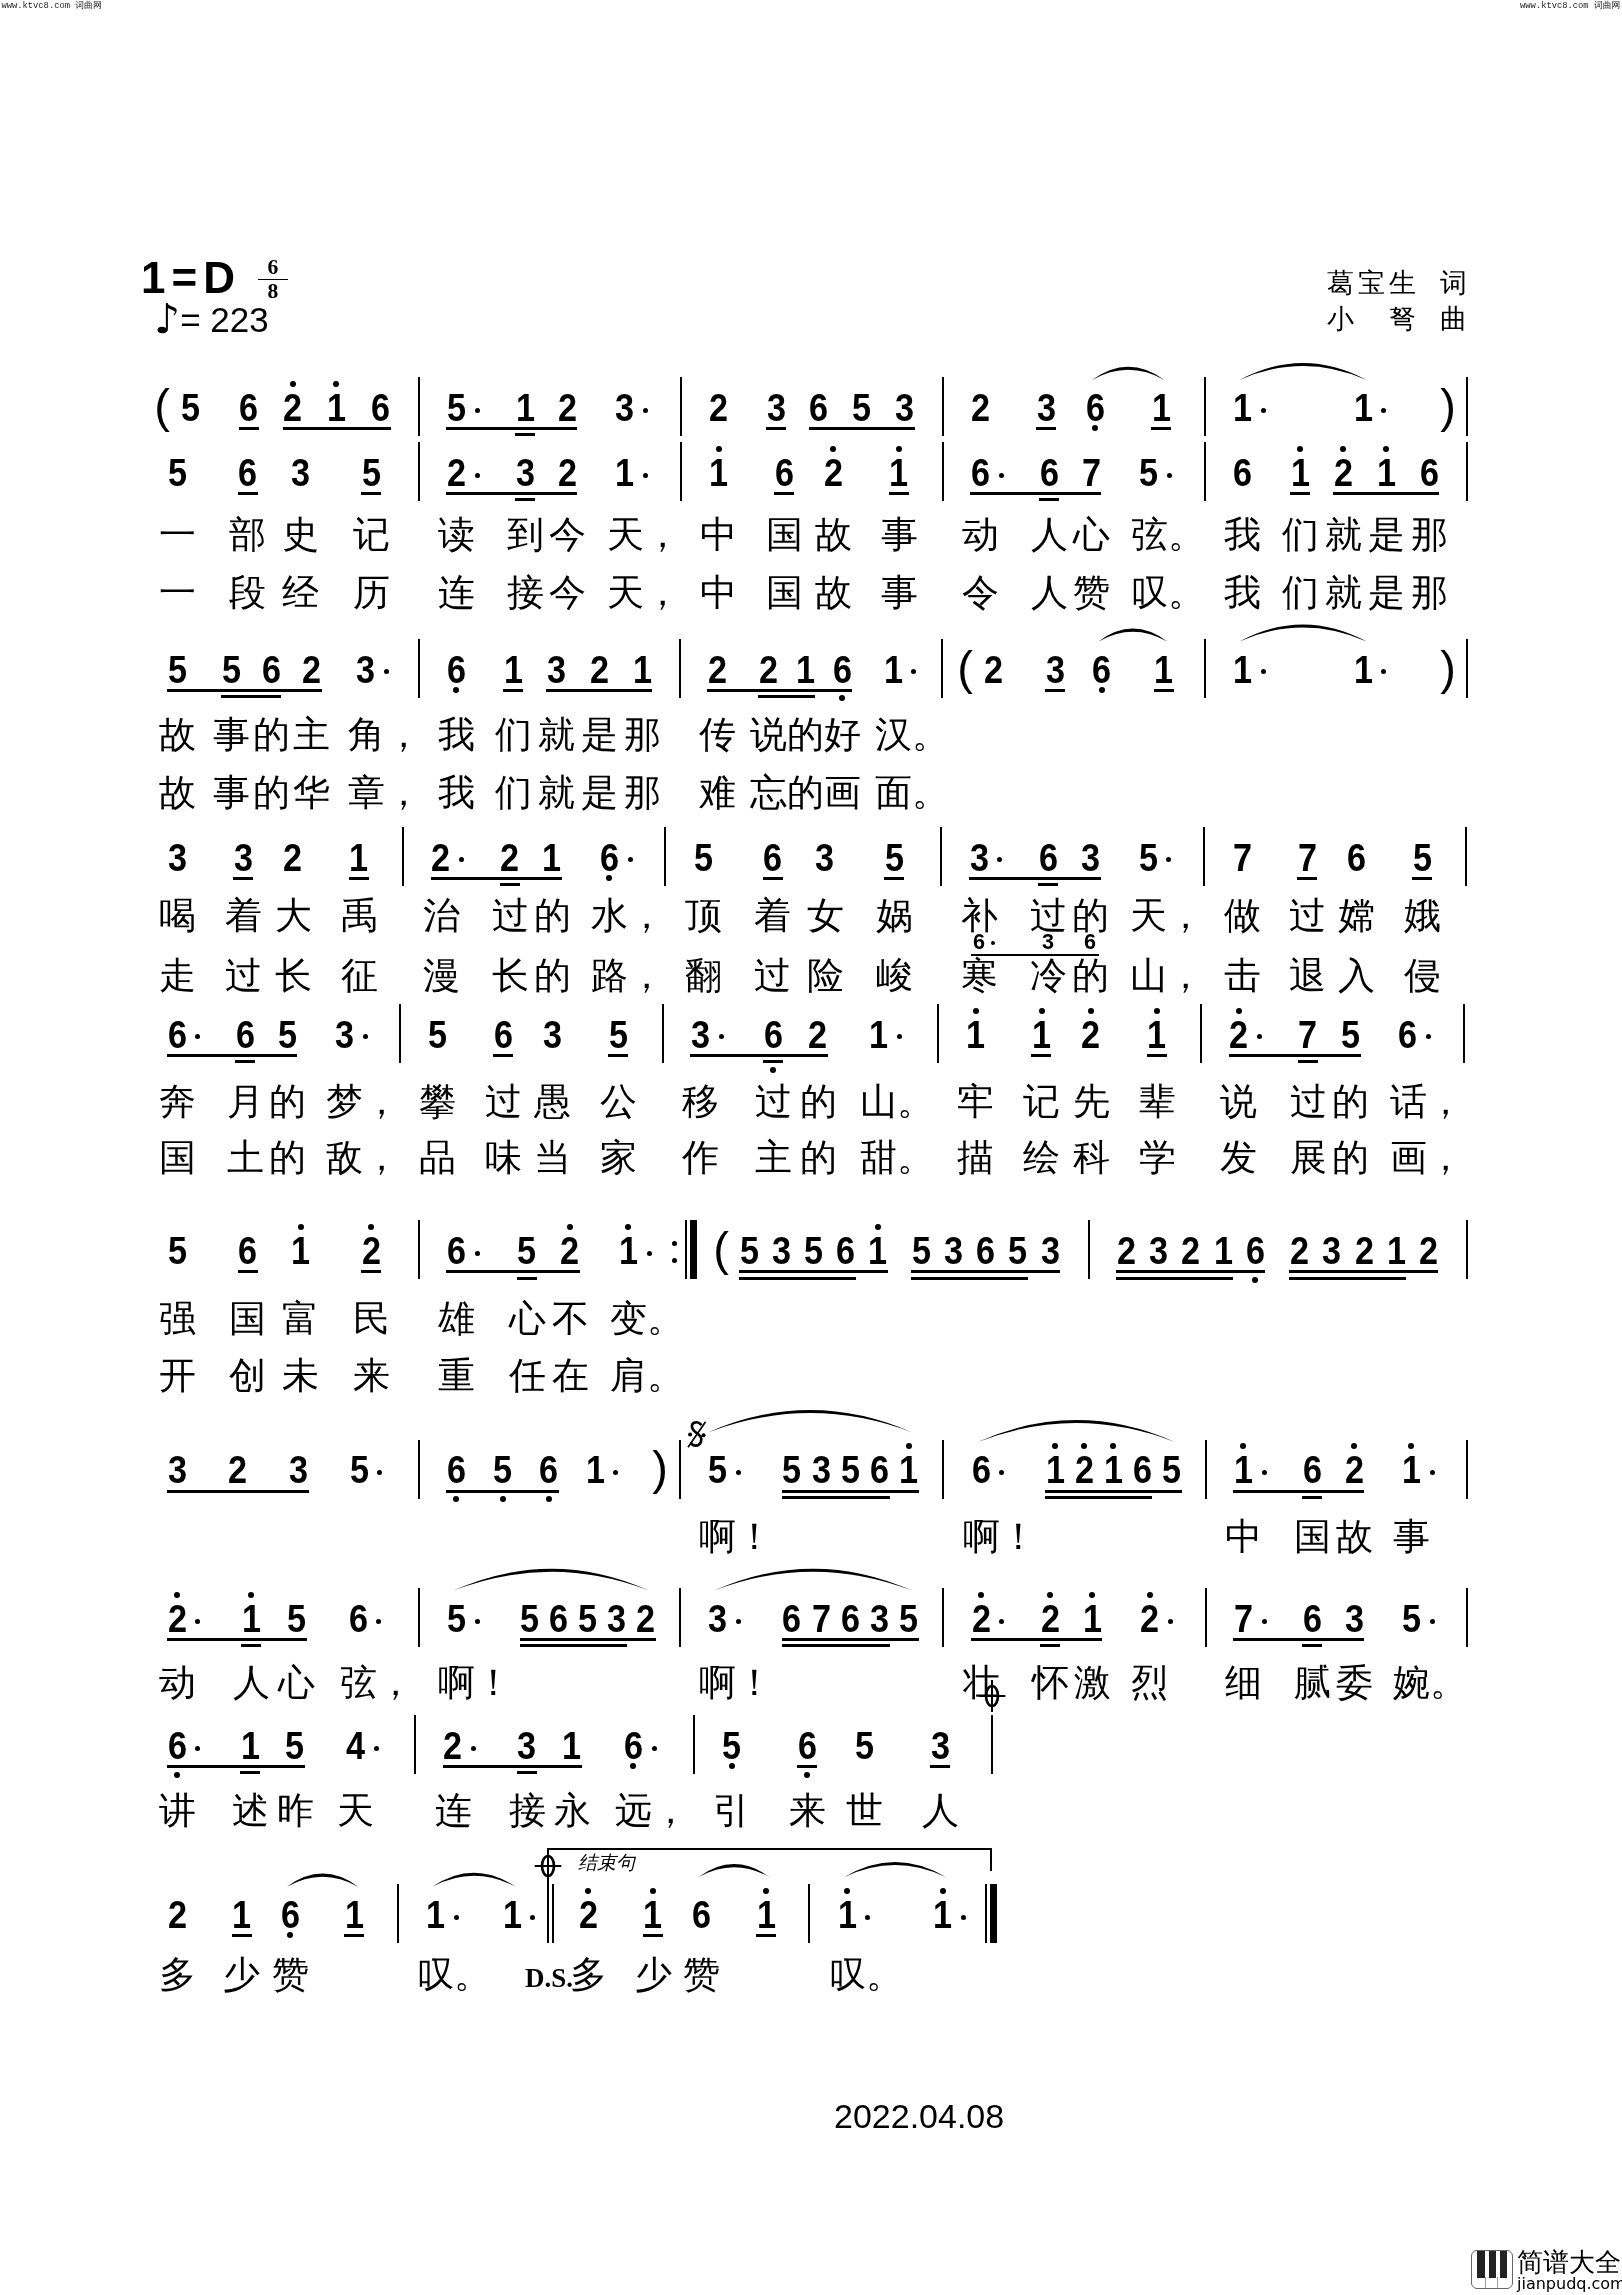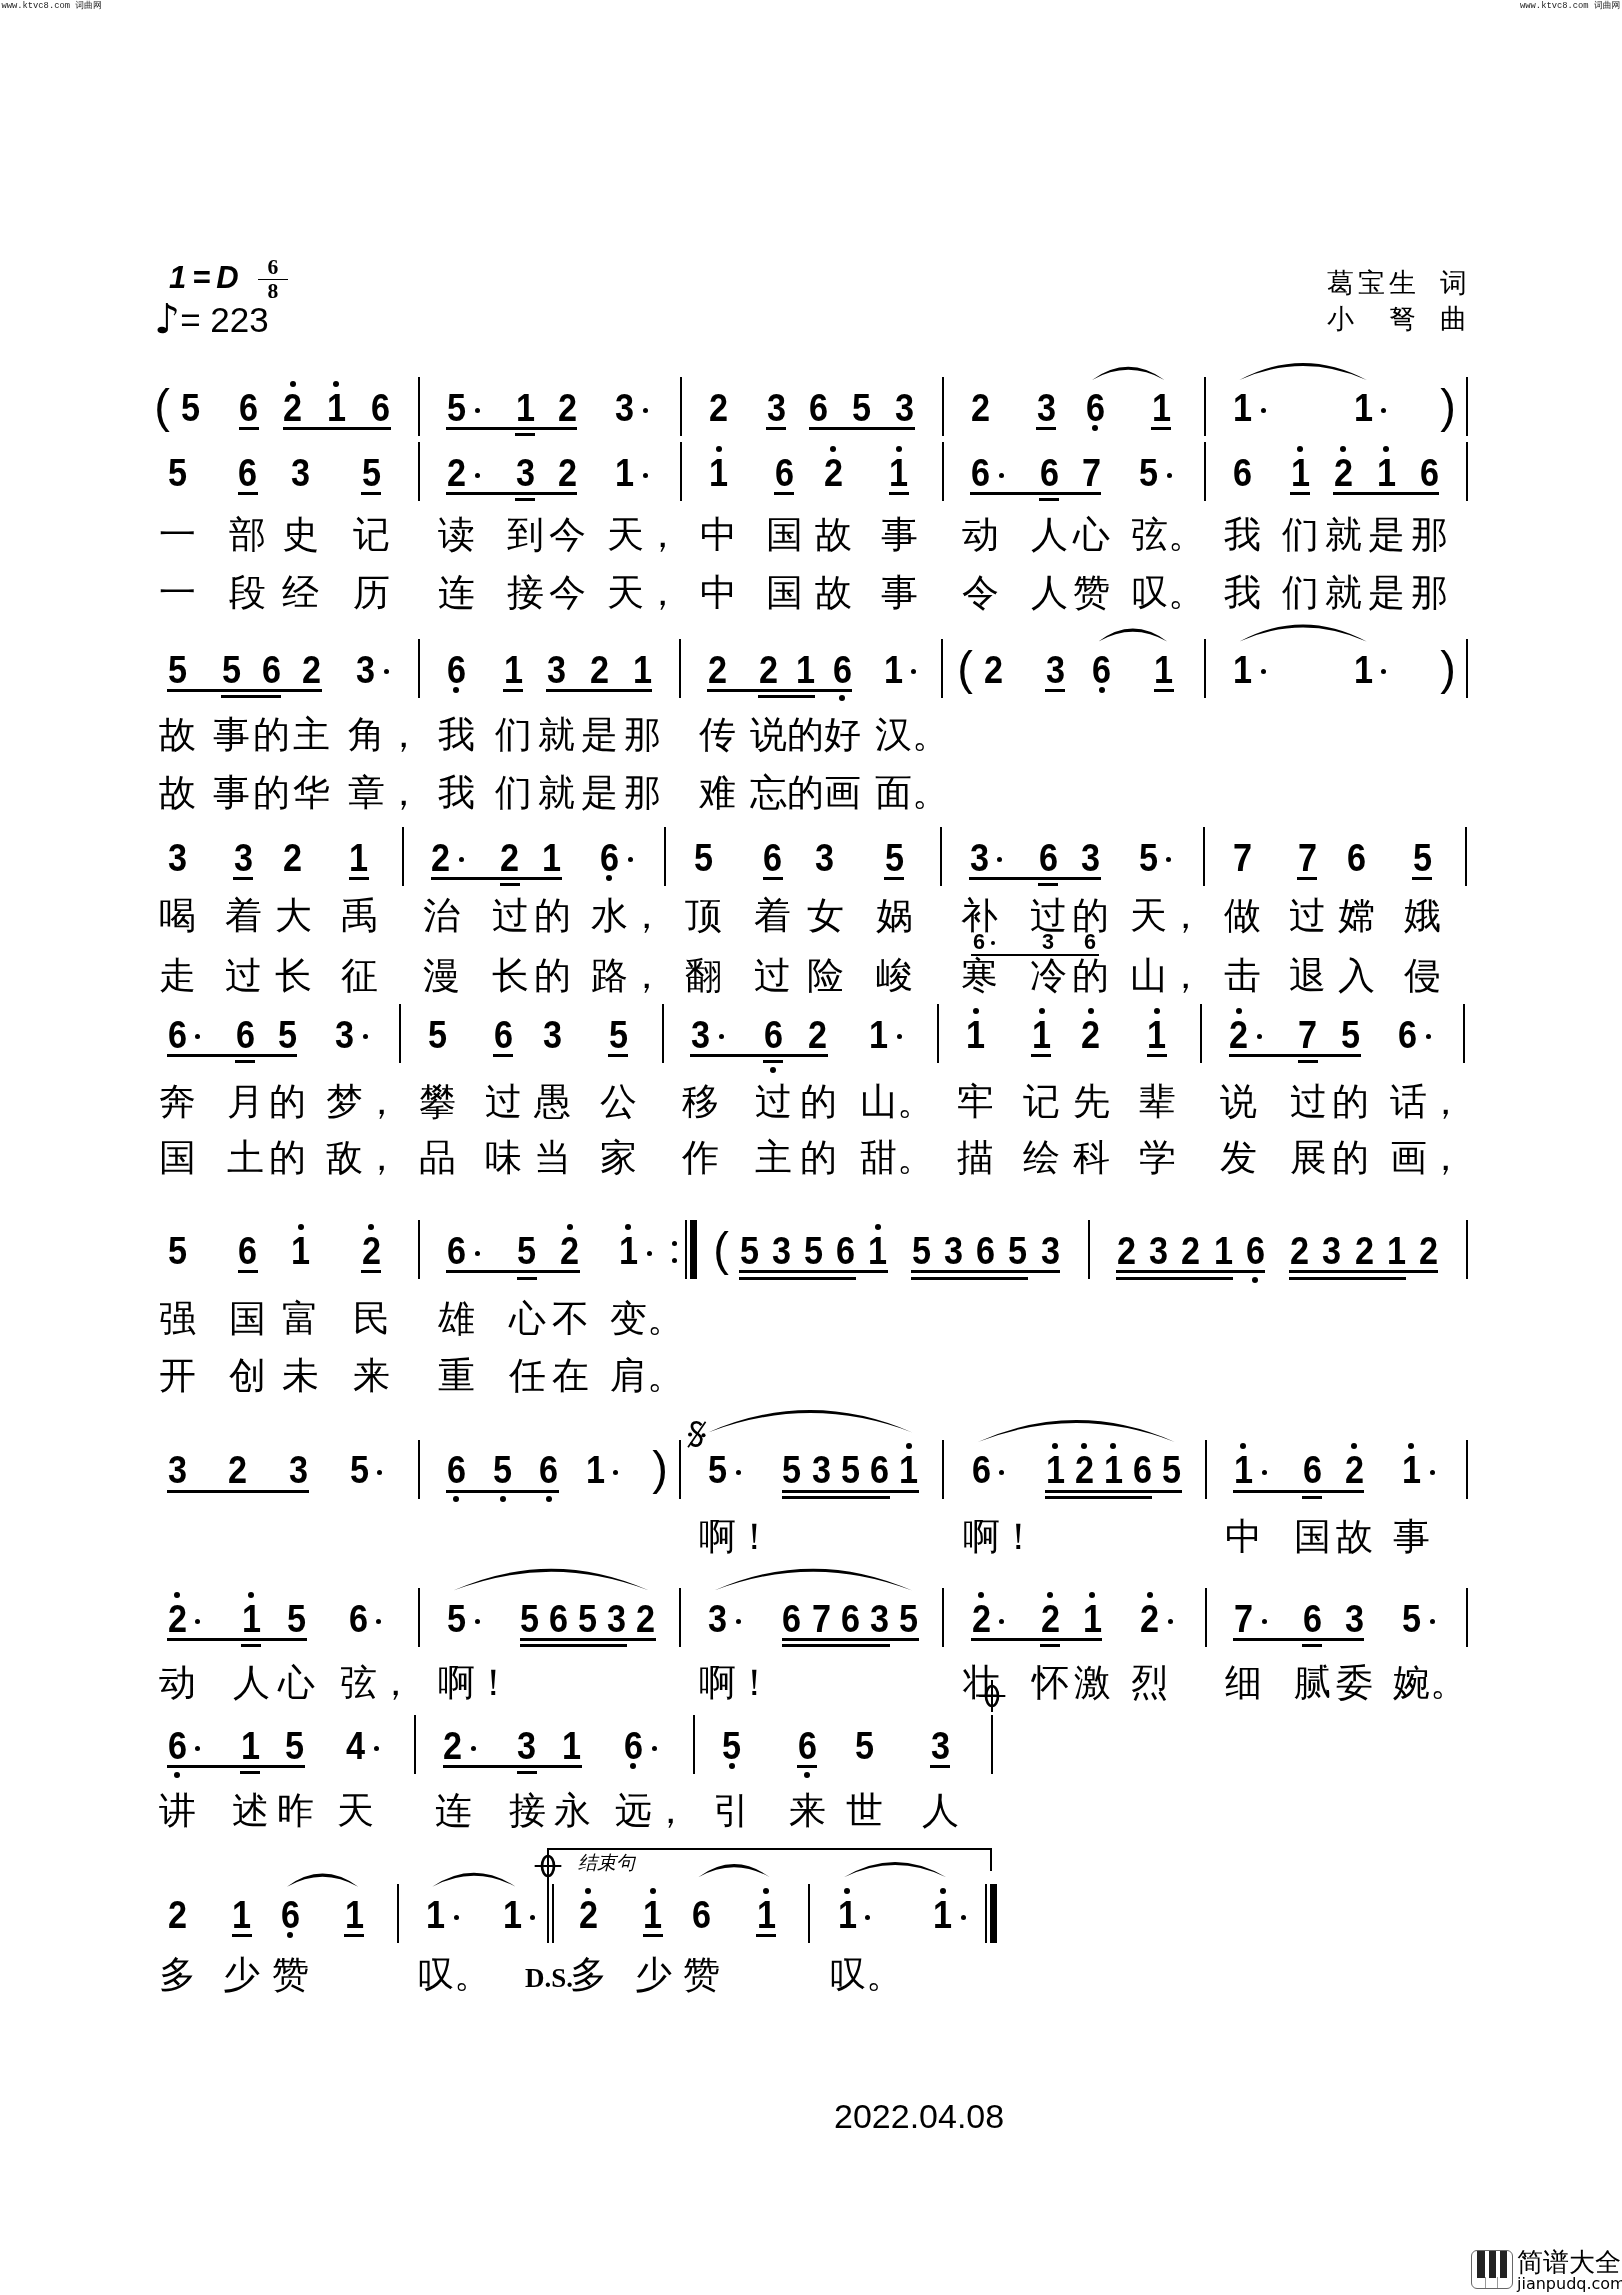--- a/index.html
+++ b/index.html
@@ -2,21 +2,21 @@
 <html style="font-size:10.8px"><head>
 <meta charset="utf-8">
 <style>
 *{box-sizing:border-box;}
 html,body{margin:0;padding:0;background:#fff;}
 #page{position:relative;width:1623px;height:2295px;overflow:hidden;background:#fff;color:#000;}
 .wm{position:absolute;top:1.4px;font-family:"Liberation Mono",monospace;font-size:8.8px;line-height:10px;white-space:nowrap;color:#222;}
 .wm-left{left:1.4px;}
 .wm-right{right:2.7px;}
 .title{position:absolute;left:617px;top:153px;margin:0;font-family:"DejaVu Serif",serif;font-weight:normal;font-size:55px;line-height:58px;letter-spacing:61px;white-space:nowrap;}
-.key{position:absolute;left:169px;top:260px;font-family:"Liberation Sans",sans-serif;font-weight:bold;font-size:31px;line-height:35px;letter-spacing:6px;white-space:nowrap;font-style:italic;}
+.key{position:absolute;left:141px;top:260px;font-family:"Liberation Sans",sans-serif;font-weight:bold;font-size:44px;line-height:35px;letter-spacing:6px;white-space:nowrap;}
 .timesig{position:absolute;left:257px;top:257px;width:32px;height:47px;font-family:"Liberation Serif",serif;font-weight:bold;}
 .ts-num,.ts-den{position:absolute;left:0;width:32px;text-align:center;font-size:21.6px;line-height:21.6px;}
 .ts-num{top:0;}
 .ts-den{top:24px;}
 .ts-line{position:absolute;left:1.4px;top:21.6px;width:30px;height:1.4px;background:#000;}
 .tempo{position:absolute;left:154px;top:298px;height:43px;white-space:nowrap;}
 .t-note{font-family:"DejaVu Sans",sans-serif;font-size:41px;line-height:43px;vertical-align:top;}
 .t-text{font-family:"Liberation Sans",sans-serif;font-size:35px;line-height:43px;vertical-align:top;}
 .credit{position:absolute;font-family:"DejaVu Serif",serif;font-size:27px;line-height:30px;white-space:nowrap;}
 .lyricist-name{left:1327px;top:268px;letter-spacing:4px;}

